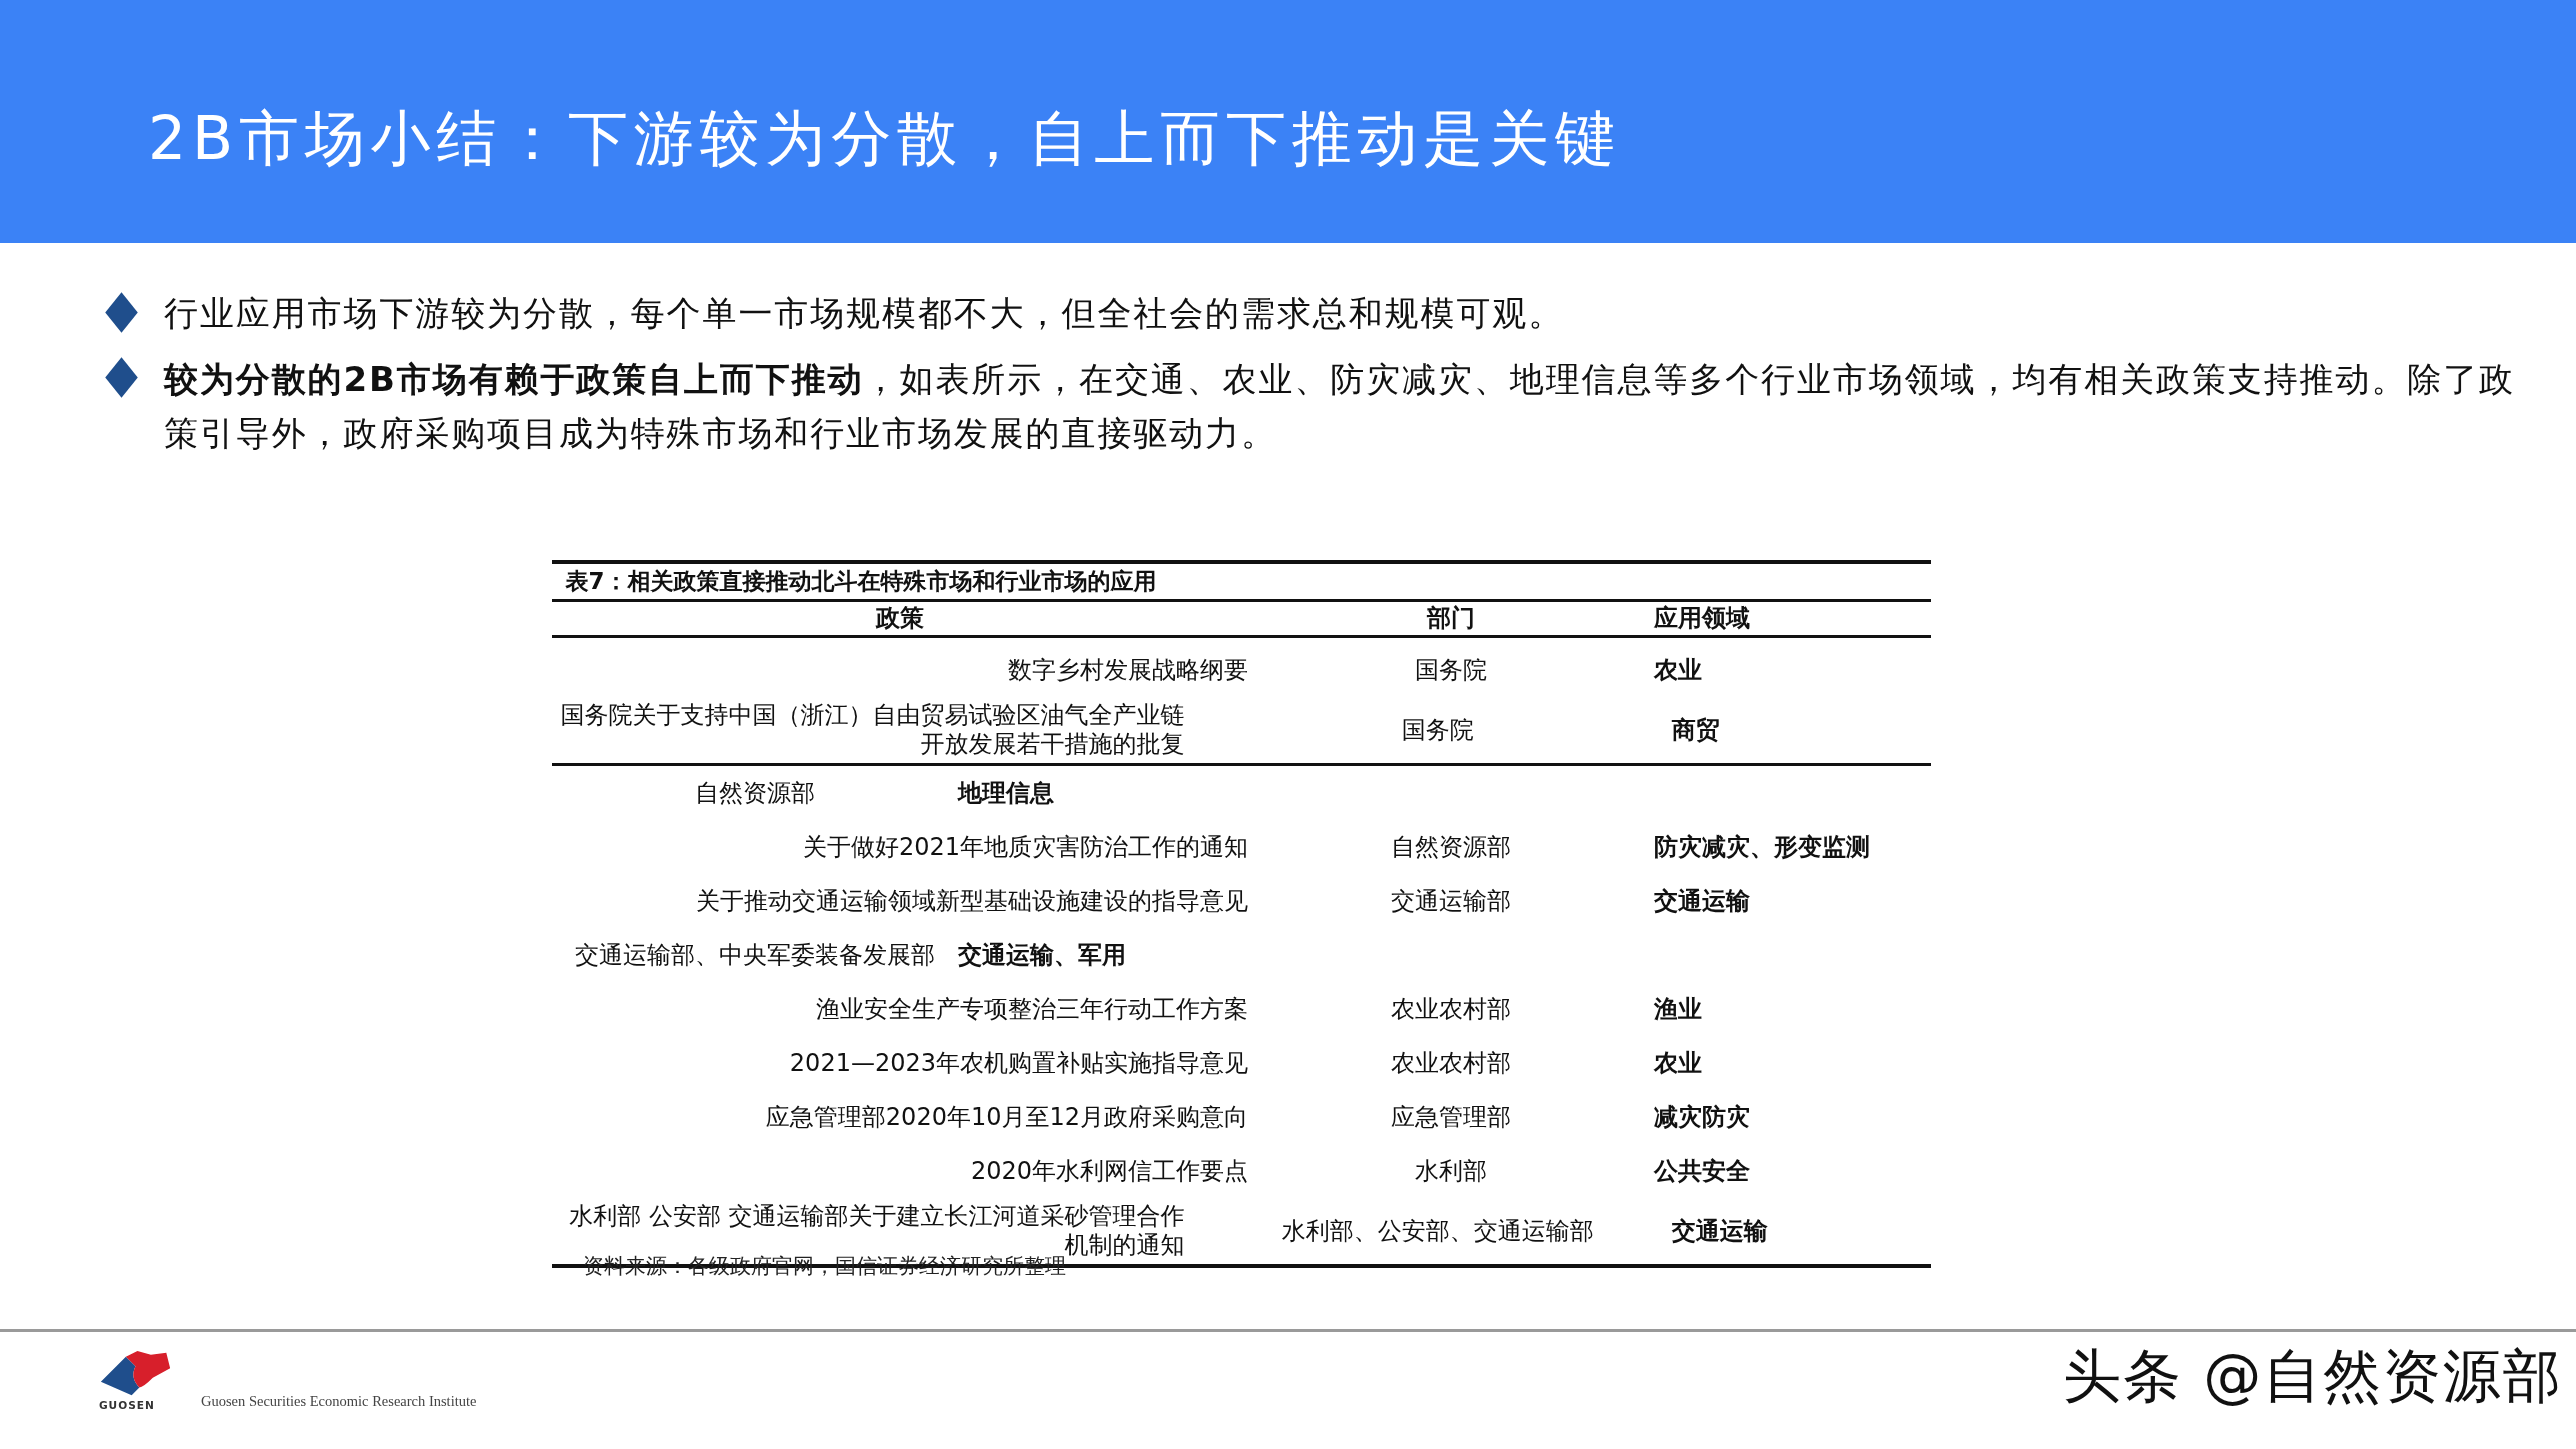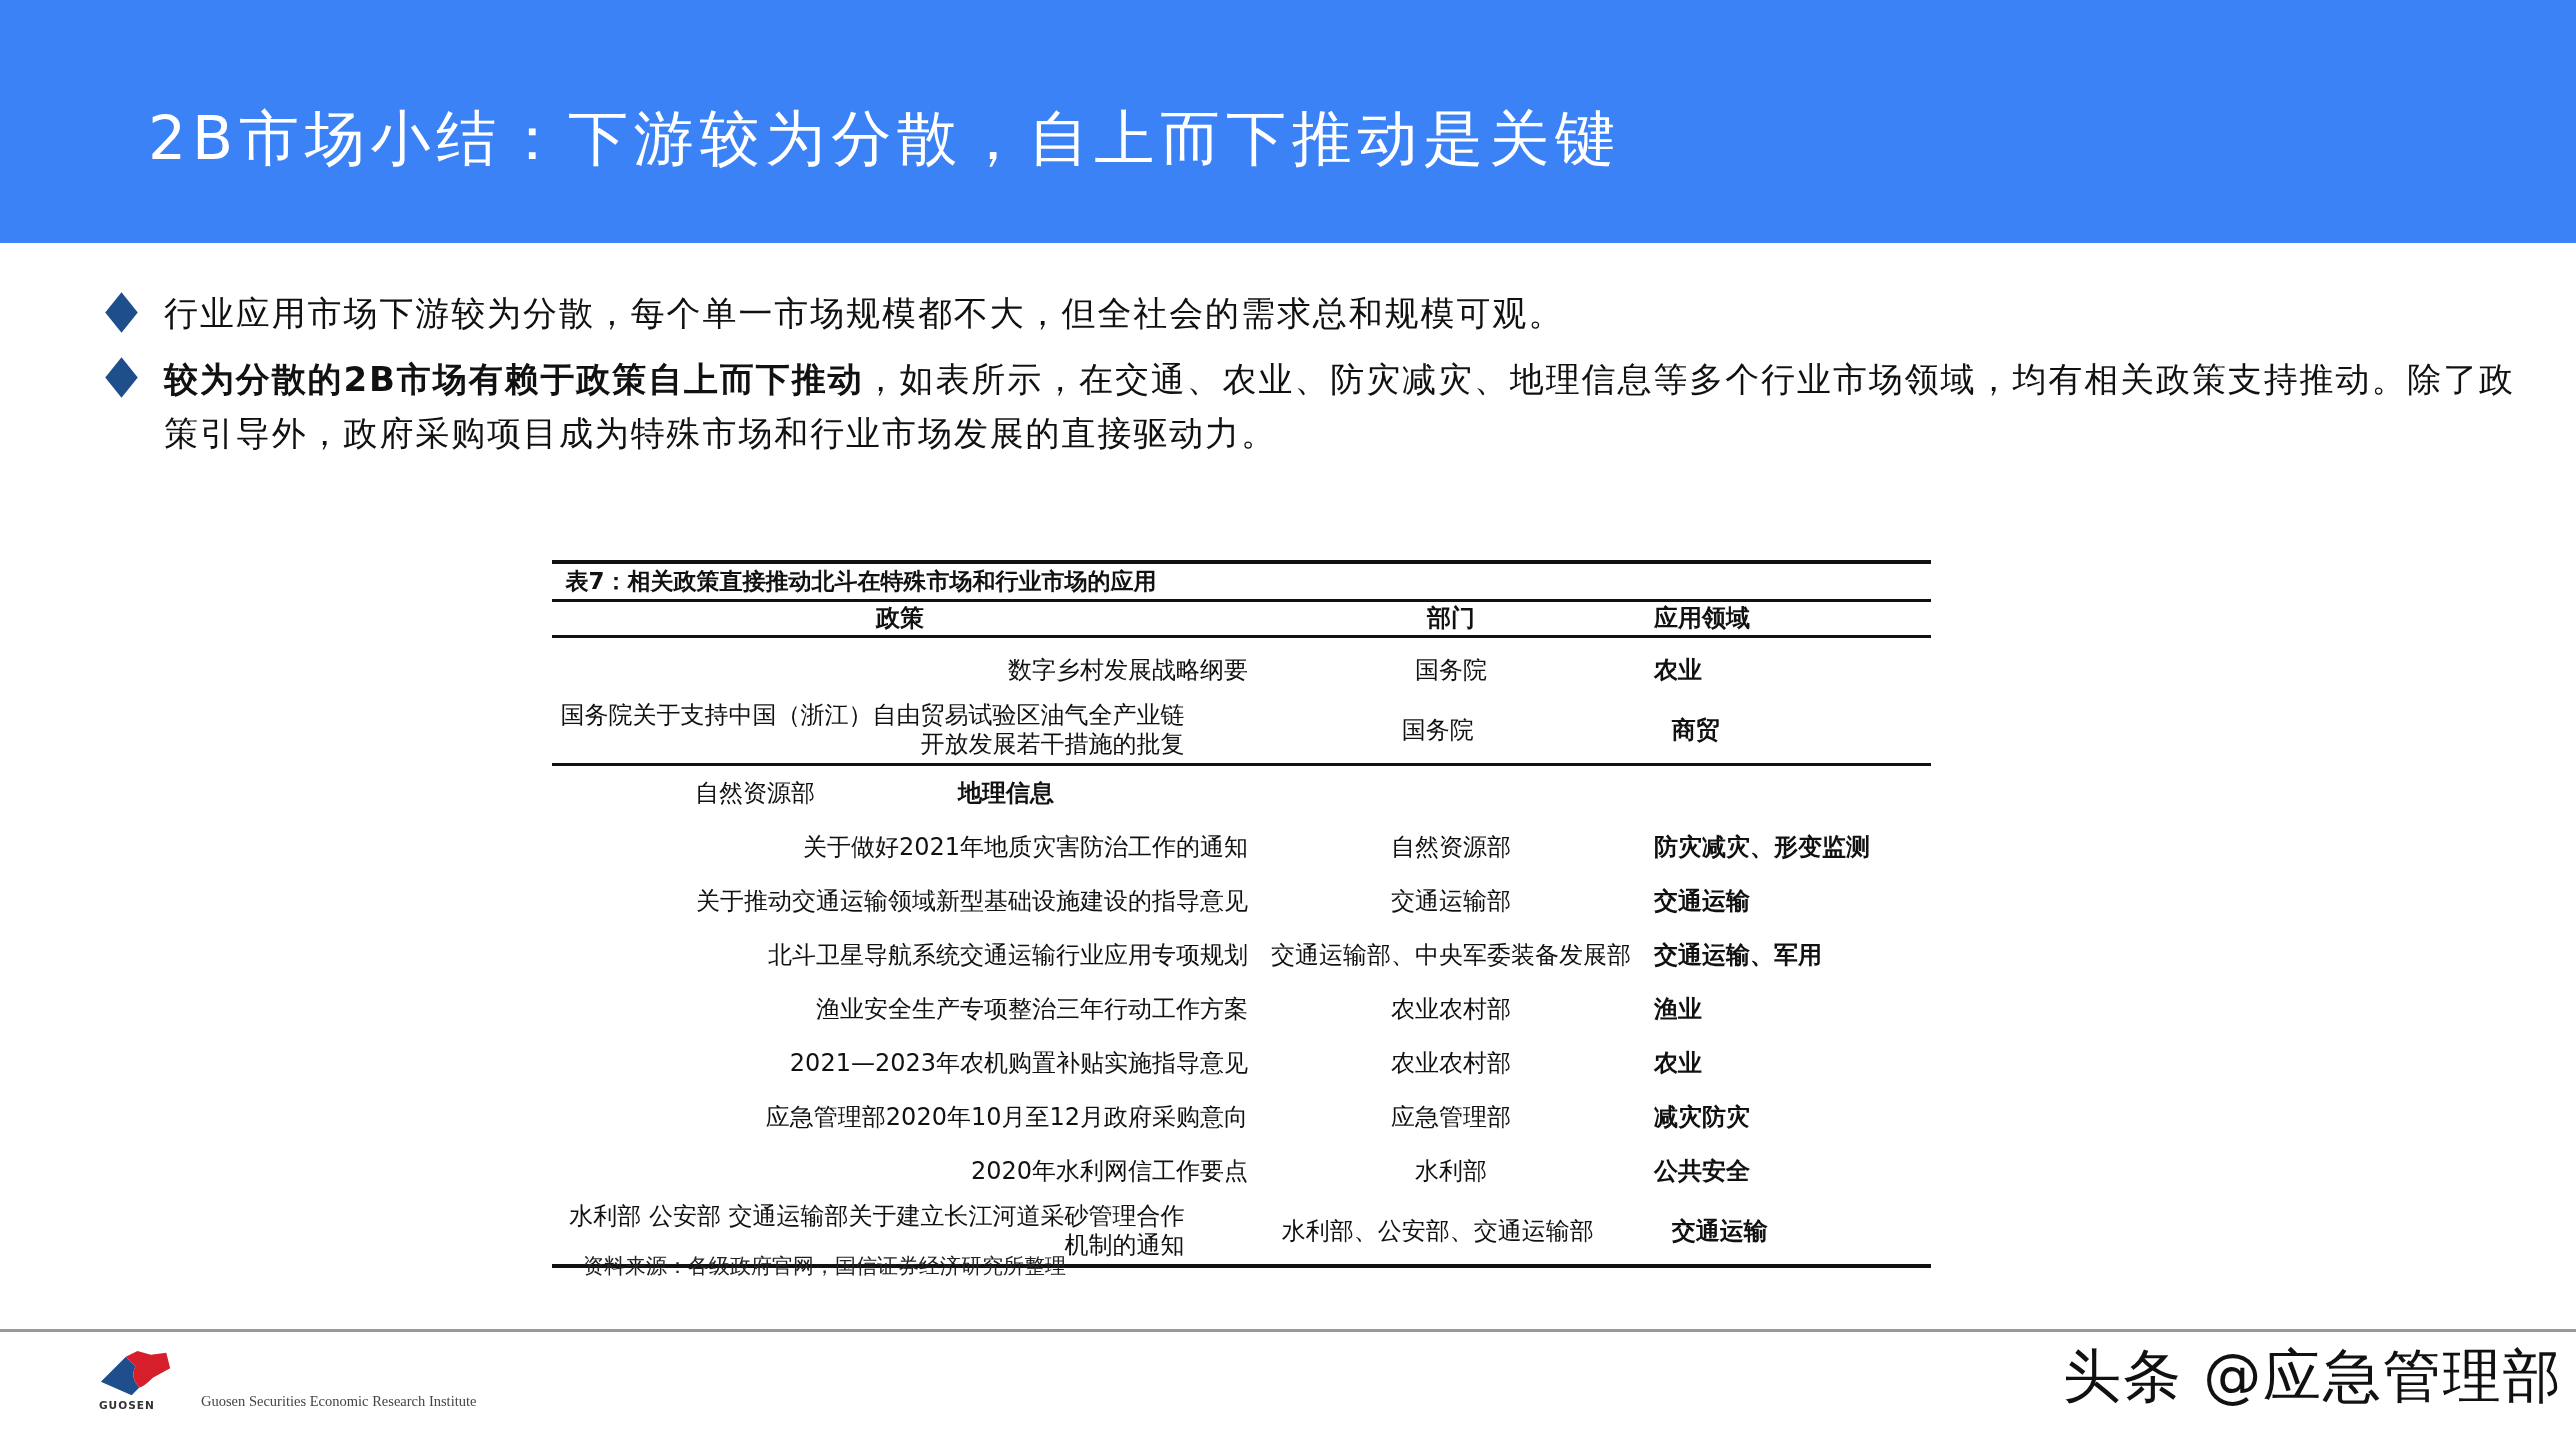--- a/index.html
+++ b/index.html
@@ -82,21 +82,20 @@
     <div class="c1">关于做好2021年地质灾害防治工作的通知</div>
     <div class="c2">自然资源部</div>
     <div class="c3">防灾减灾、形变监测</div>
   </div>
   <div class="trow">
     <div class="c1">关于推动交通运输领域新型基础设施建设的指导意见</div>
     <div class="c2">交通运输部</div>
     <div class="c3">交通运输</div>
   </div>
   <div class="trow">
-    <div class="c1">北斗卫星导航系统交通运输行业应用专项规划</div>
     <div class="c2">交通运输部、中央军委装备发展部</div>
     <div class="c3">交通运输、军用</div>
   </div>
   <div class="trow">
     <div class="c1">渔业安全生产专项整治三年行动工作方案</div>
     <div class="c2">农业农村部</div>
     <div class="c3">渔业</div>
   </div>
   <div class="trow">
     <div class="c1">2021—2023年农机购置补贴实施指导意见</div>
@@ -127,14 +126,14 @@
 
 <div class="logo">
   <svg class="logo-mark" viewBox="0 0 80 60" width="77" height="58">
     <path d="M4 38 L30 12 L40 22 Q34 34 44 44 L36 52 Z" fill="#1f4e8c"></path>
     <path d="M30 12 L42 6 L56 10 L72 8 L76 24 L58 34 Q48 44 44 44 Q34 34 40 22 Z" fill="#d71f2b"></path>
   </svg>
   <div class="logo-en-small">GUOSEN</div>
   <div class="logo-en">Guosen Securities Economic Research Institute</div>
 </div>
 
-<div class="watermark">头条 @应急管理部</div>
+<div class="watermark">头条 @自然资源部</div>
 
 
 </body></html>

